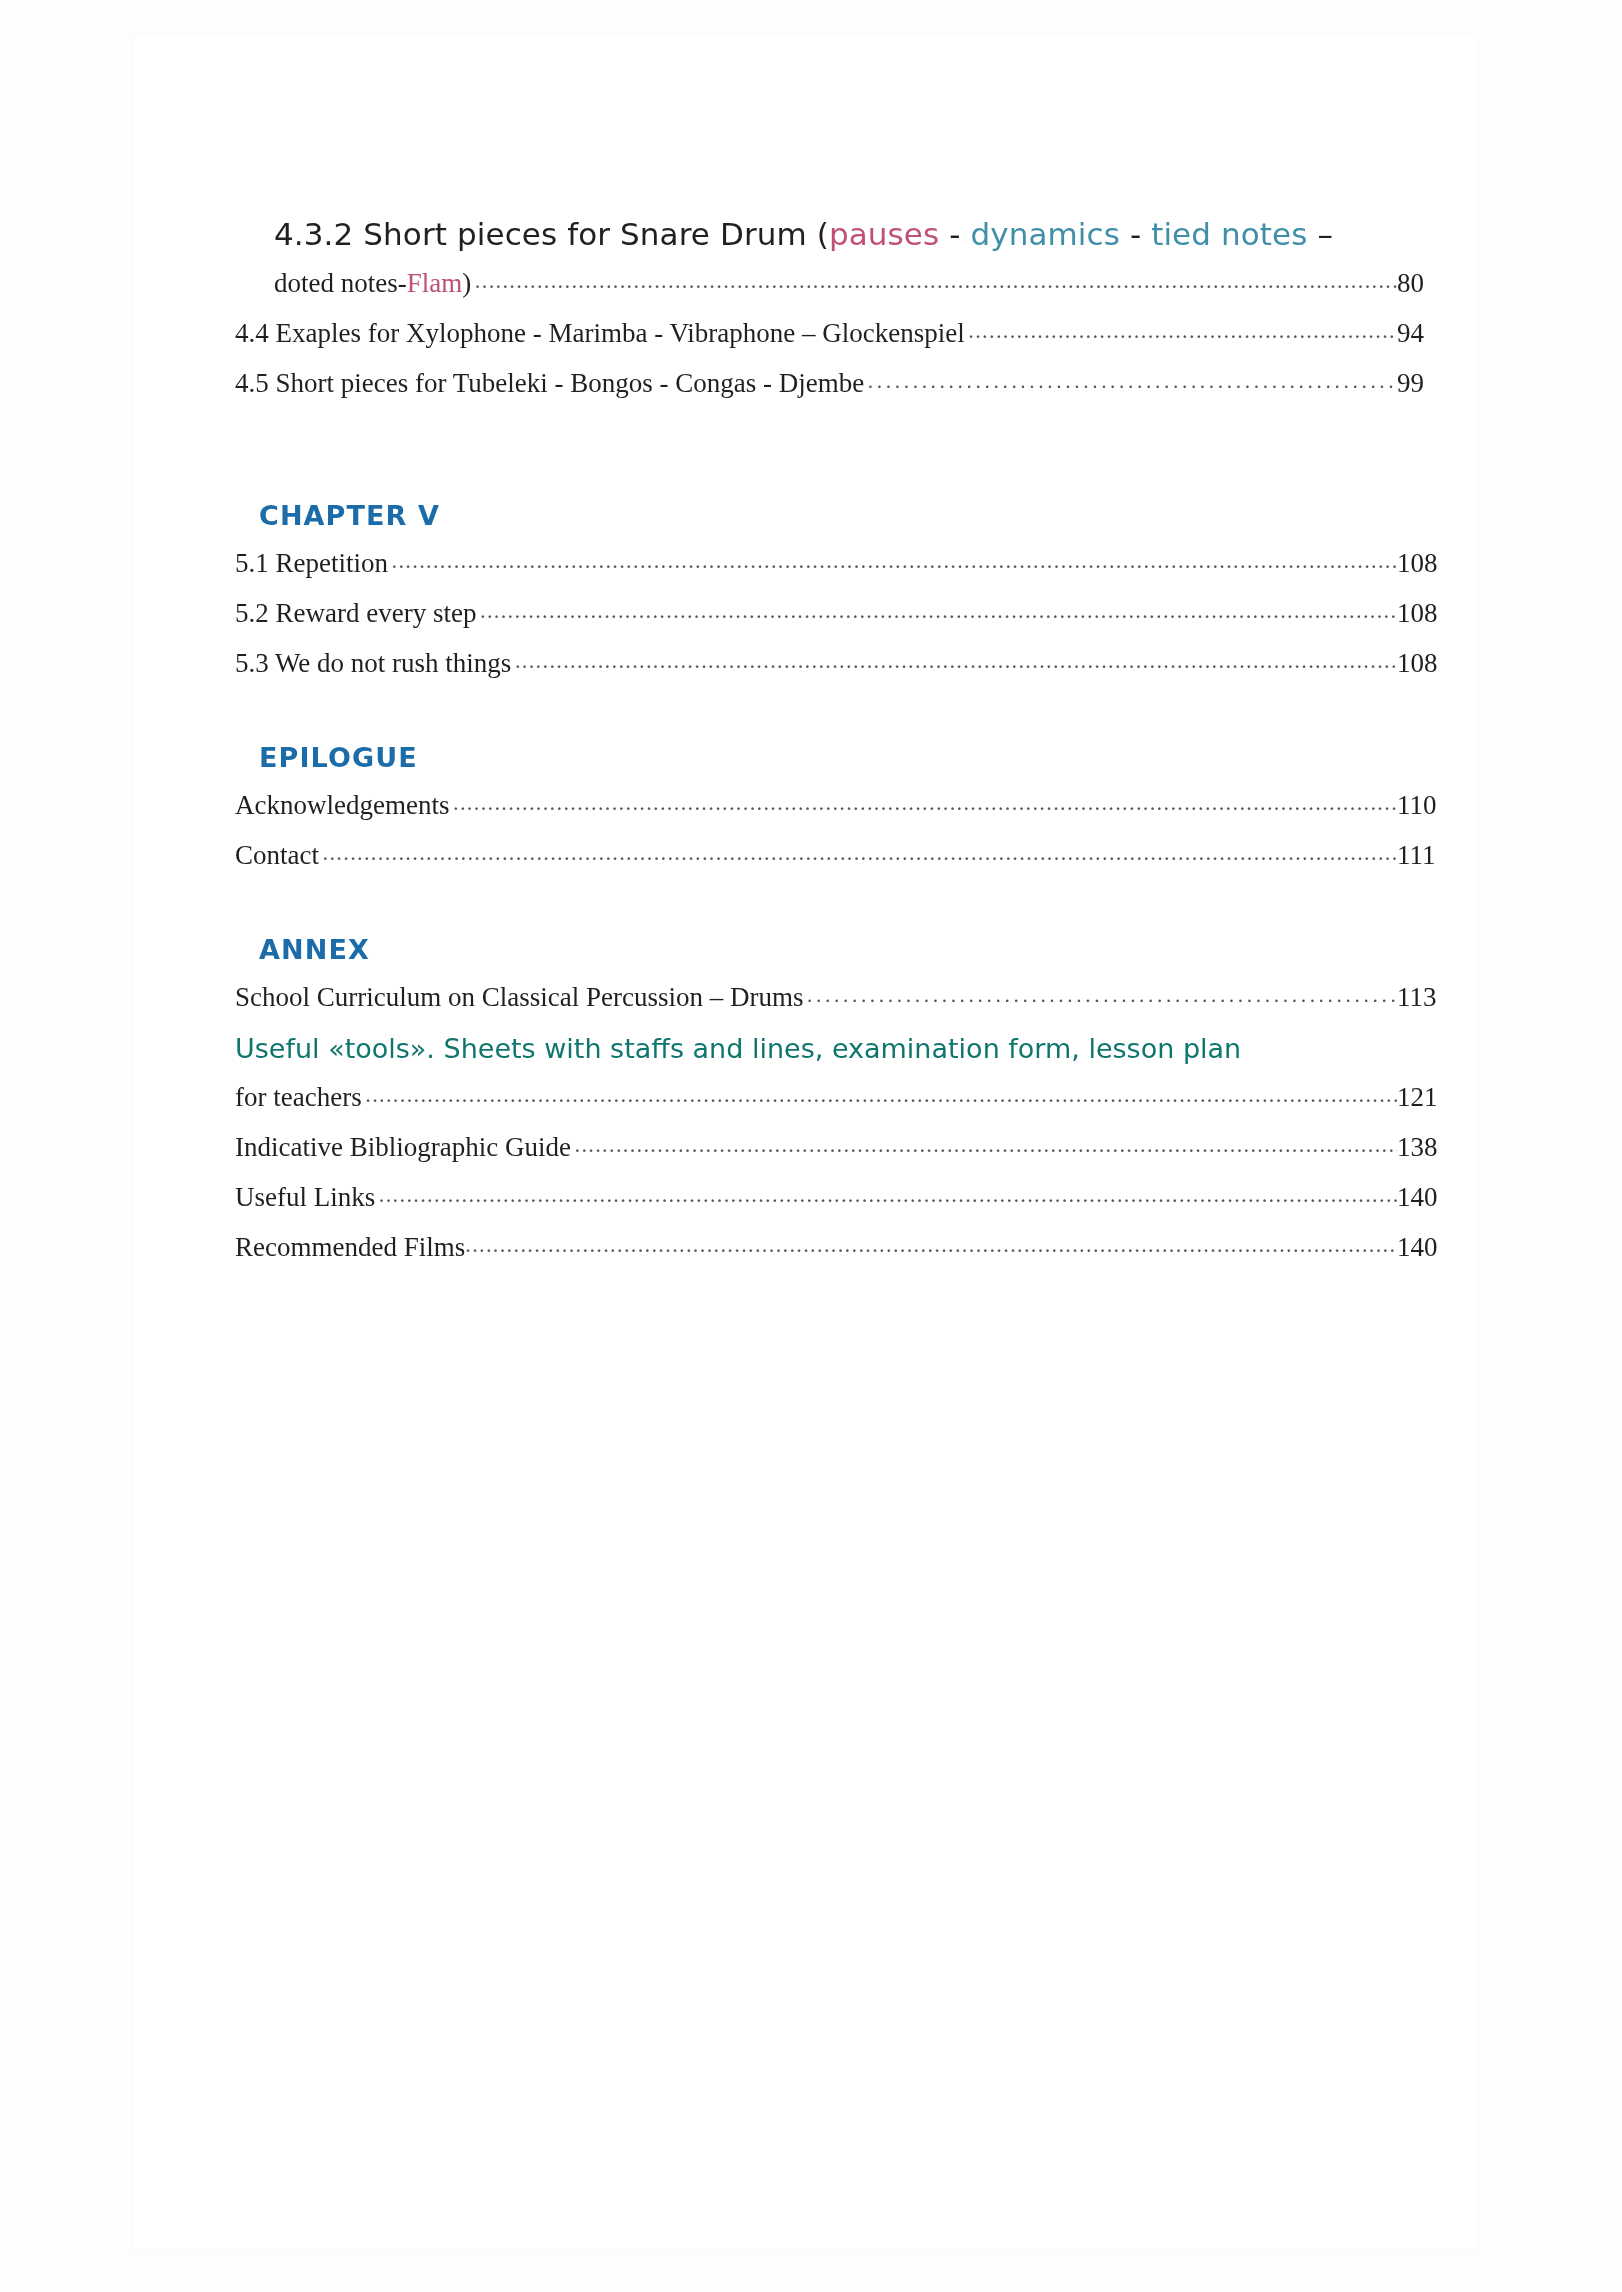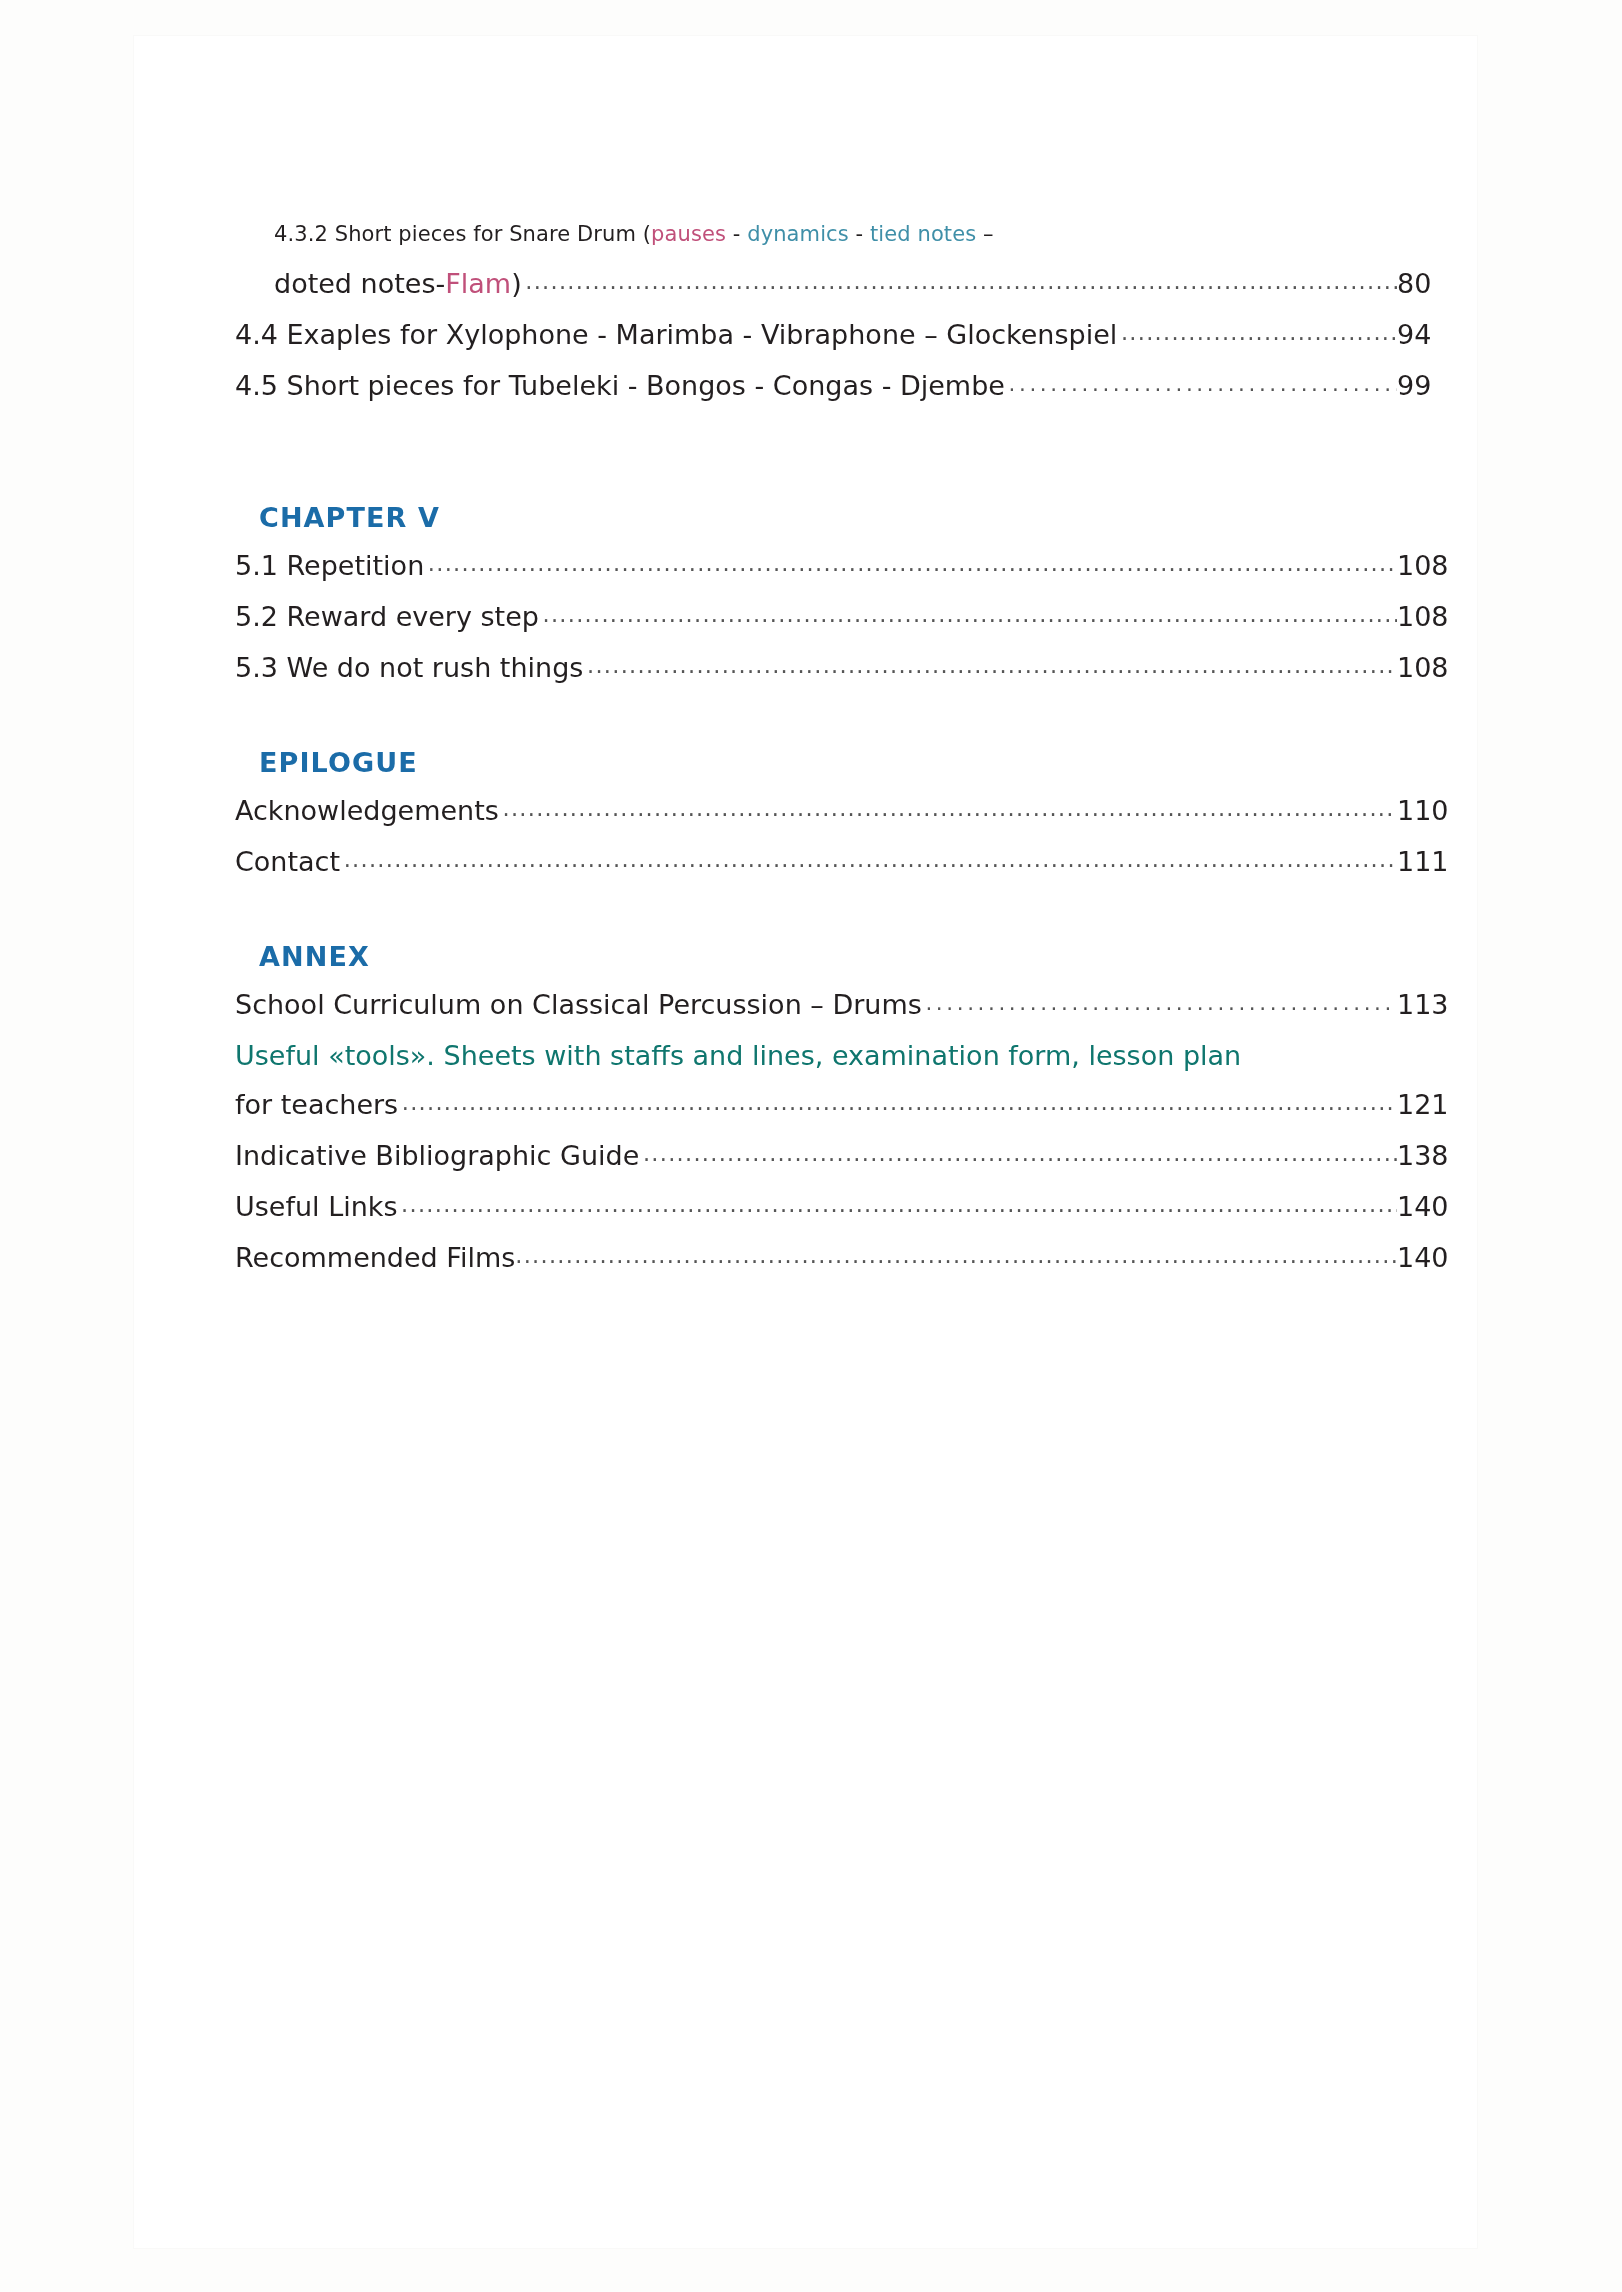--- a/index.html
+++ b/index.html
@@ -32,35 +32,36 @@
     box-shadow: 0 0 0 0.9px rgba(0,0,0,0.02);
   }
   .content {
     position: absolute;
     left: 235px;
     top: 210px;
     width: 1218px;
   }
   .toc-line {
     position: relative;
-    font-size: 21px;
+    font-size: 31px;
     line-height: 49px;
     white-space: nowrap;
     color: #231f20;
     letter-spacing: 0.1px;
   }
   .toc-line .label {
     display: inline;
   }
   .row {
     display: flex;
     align-items: baseline;
     font-size: 27px;
     line-height: 49px;
     color: #231f20;
+    font-family: Liberation Serif, serif;
   }
   .row .lbl {
     flex: 0 0 auto;
     white-space: nowrap;
   }
   .row .fill {
     flex: 1 1 auto;
     overflow: hidden;
     white-space: nowrap;
     color: #555;

